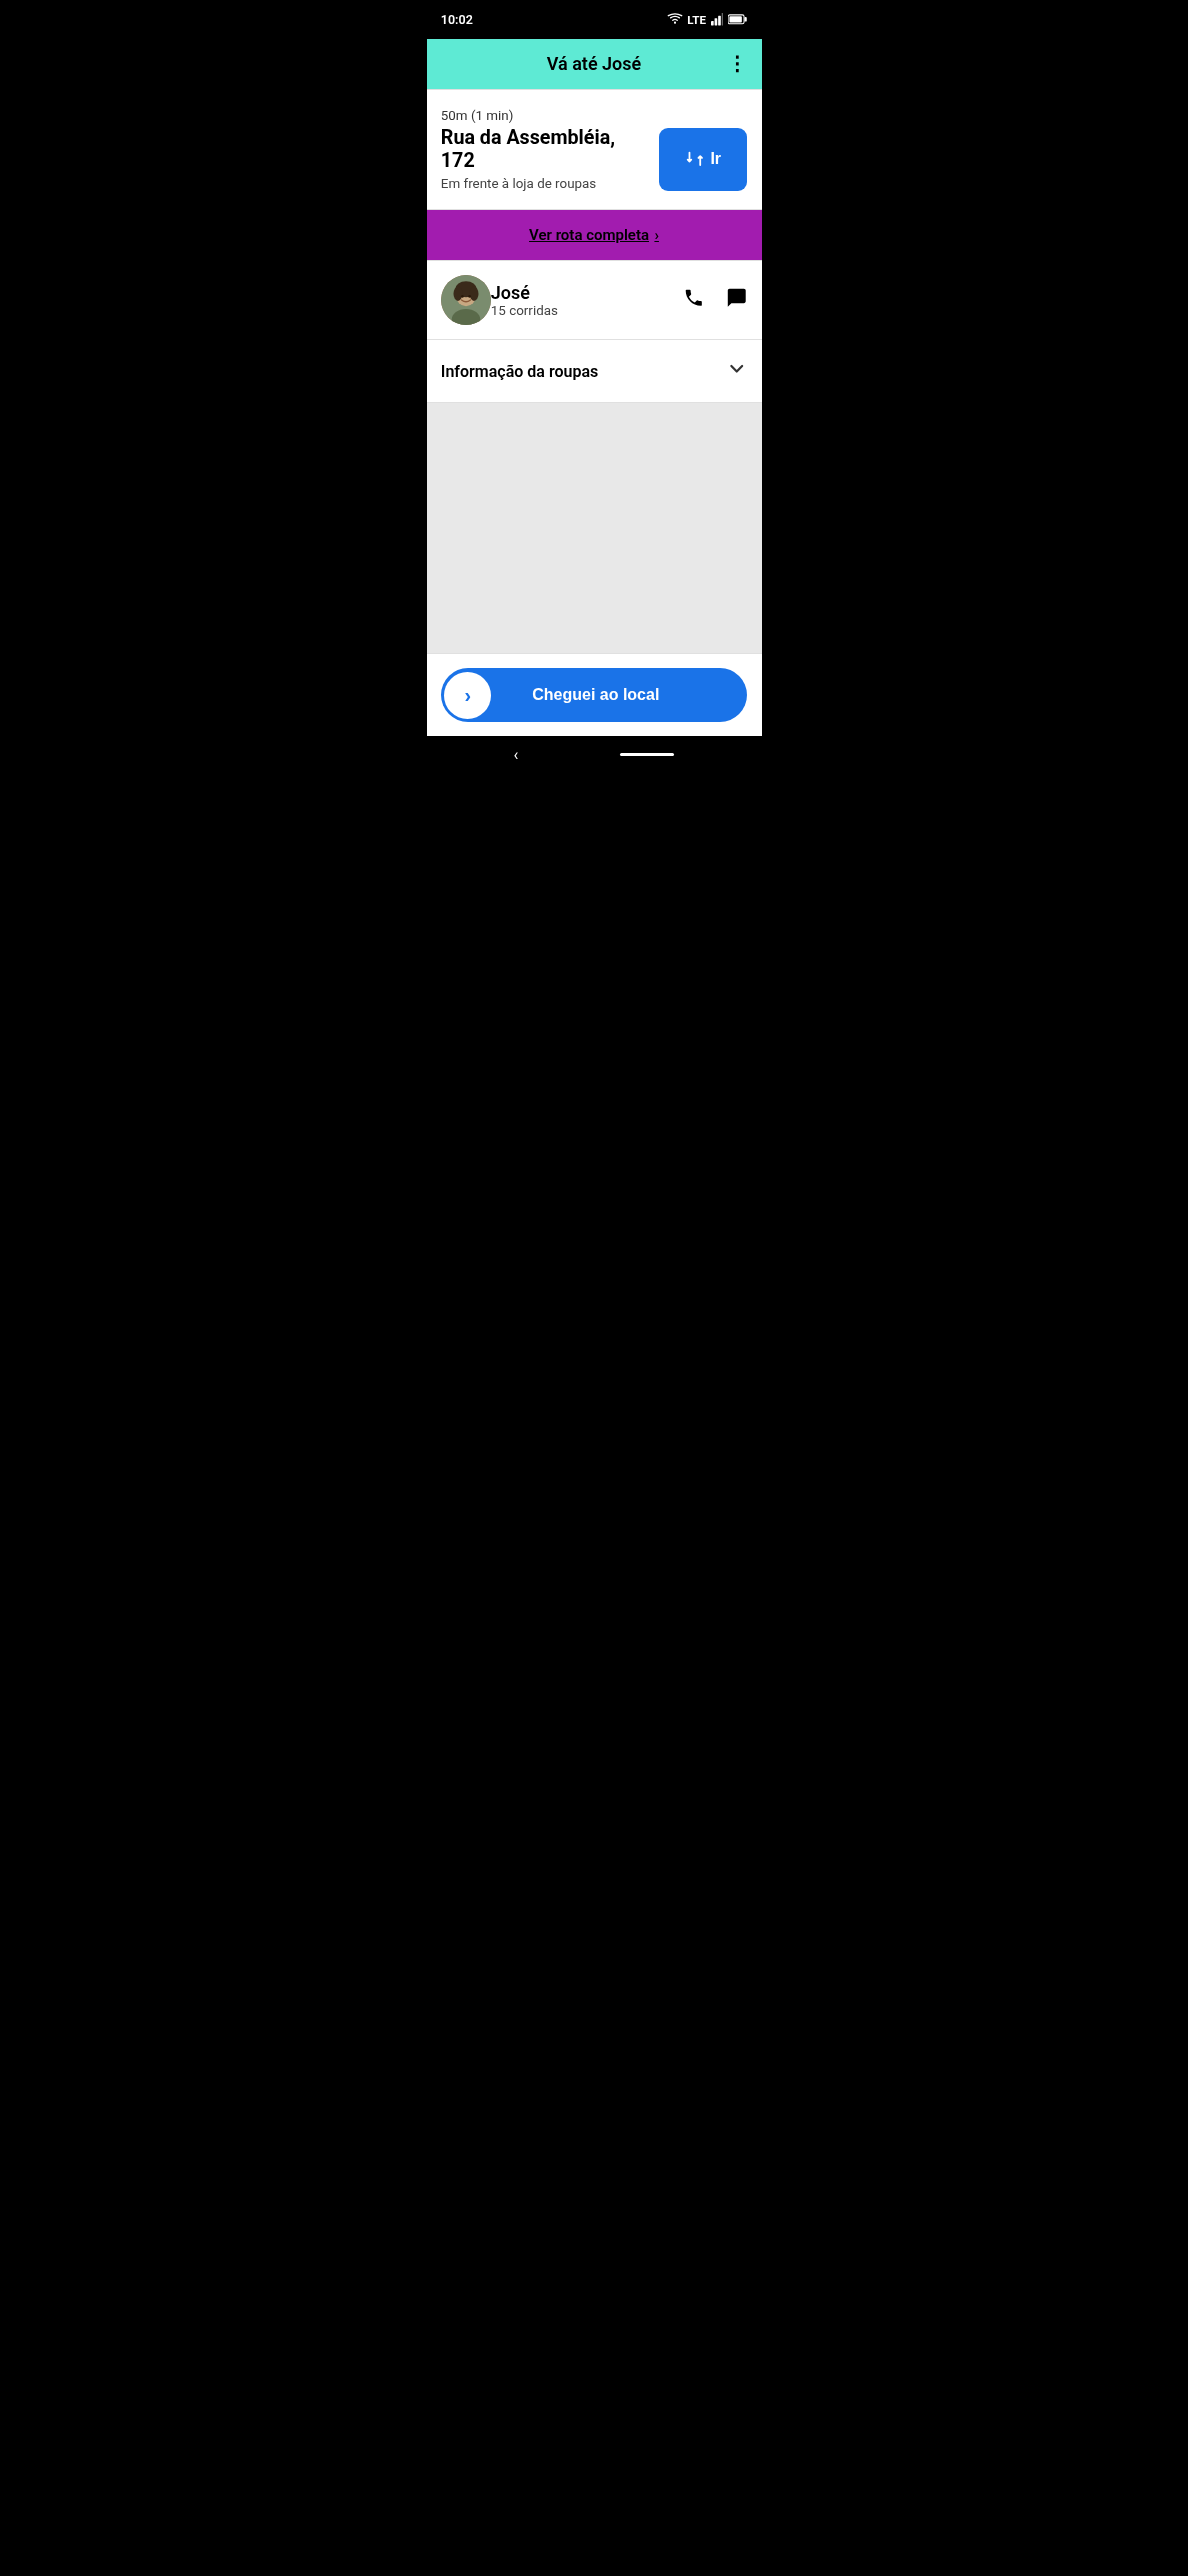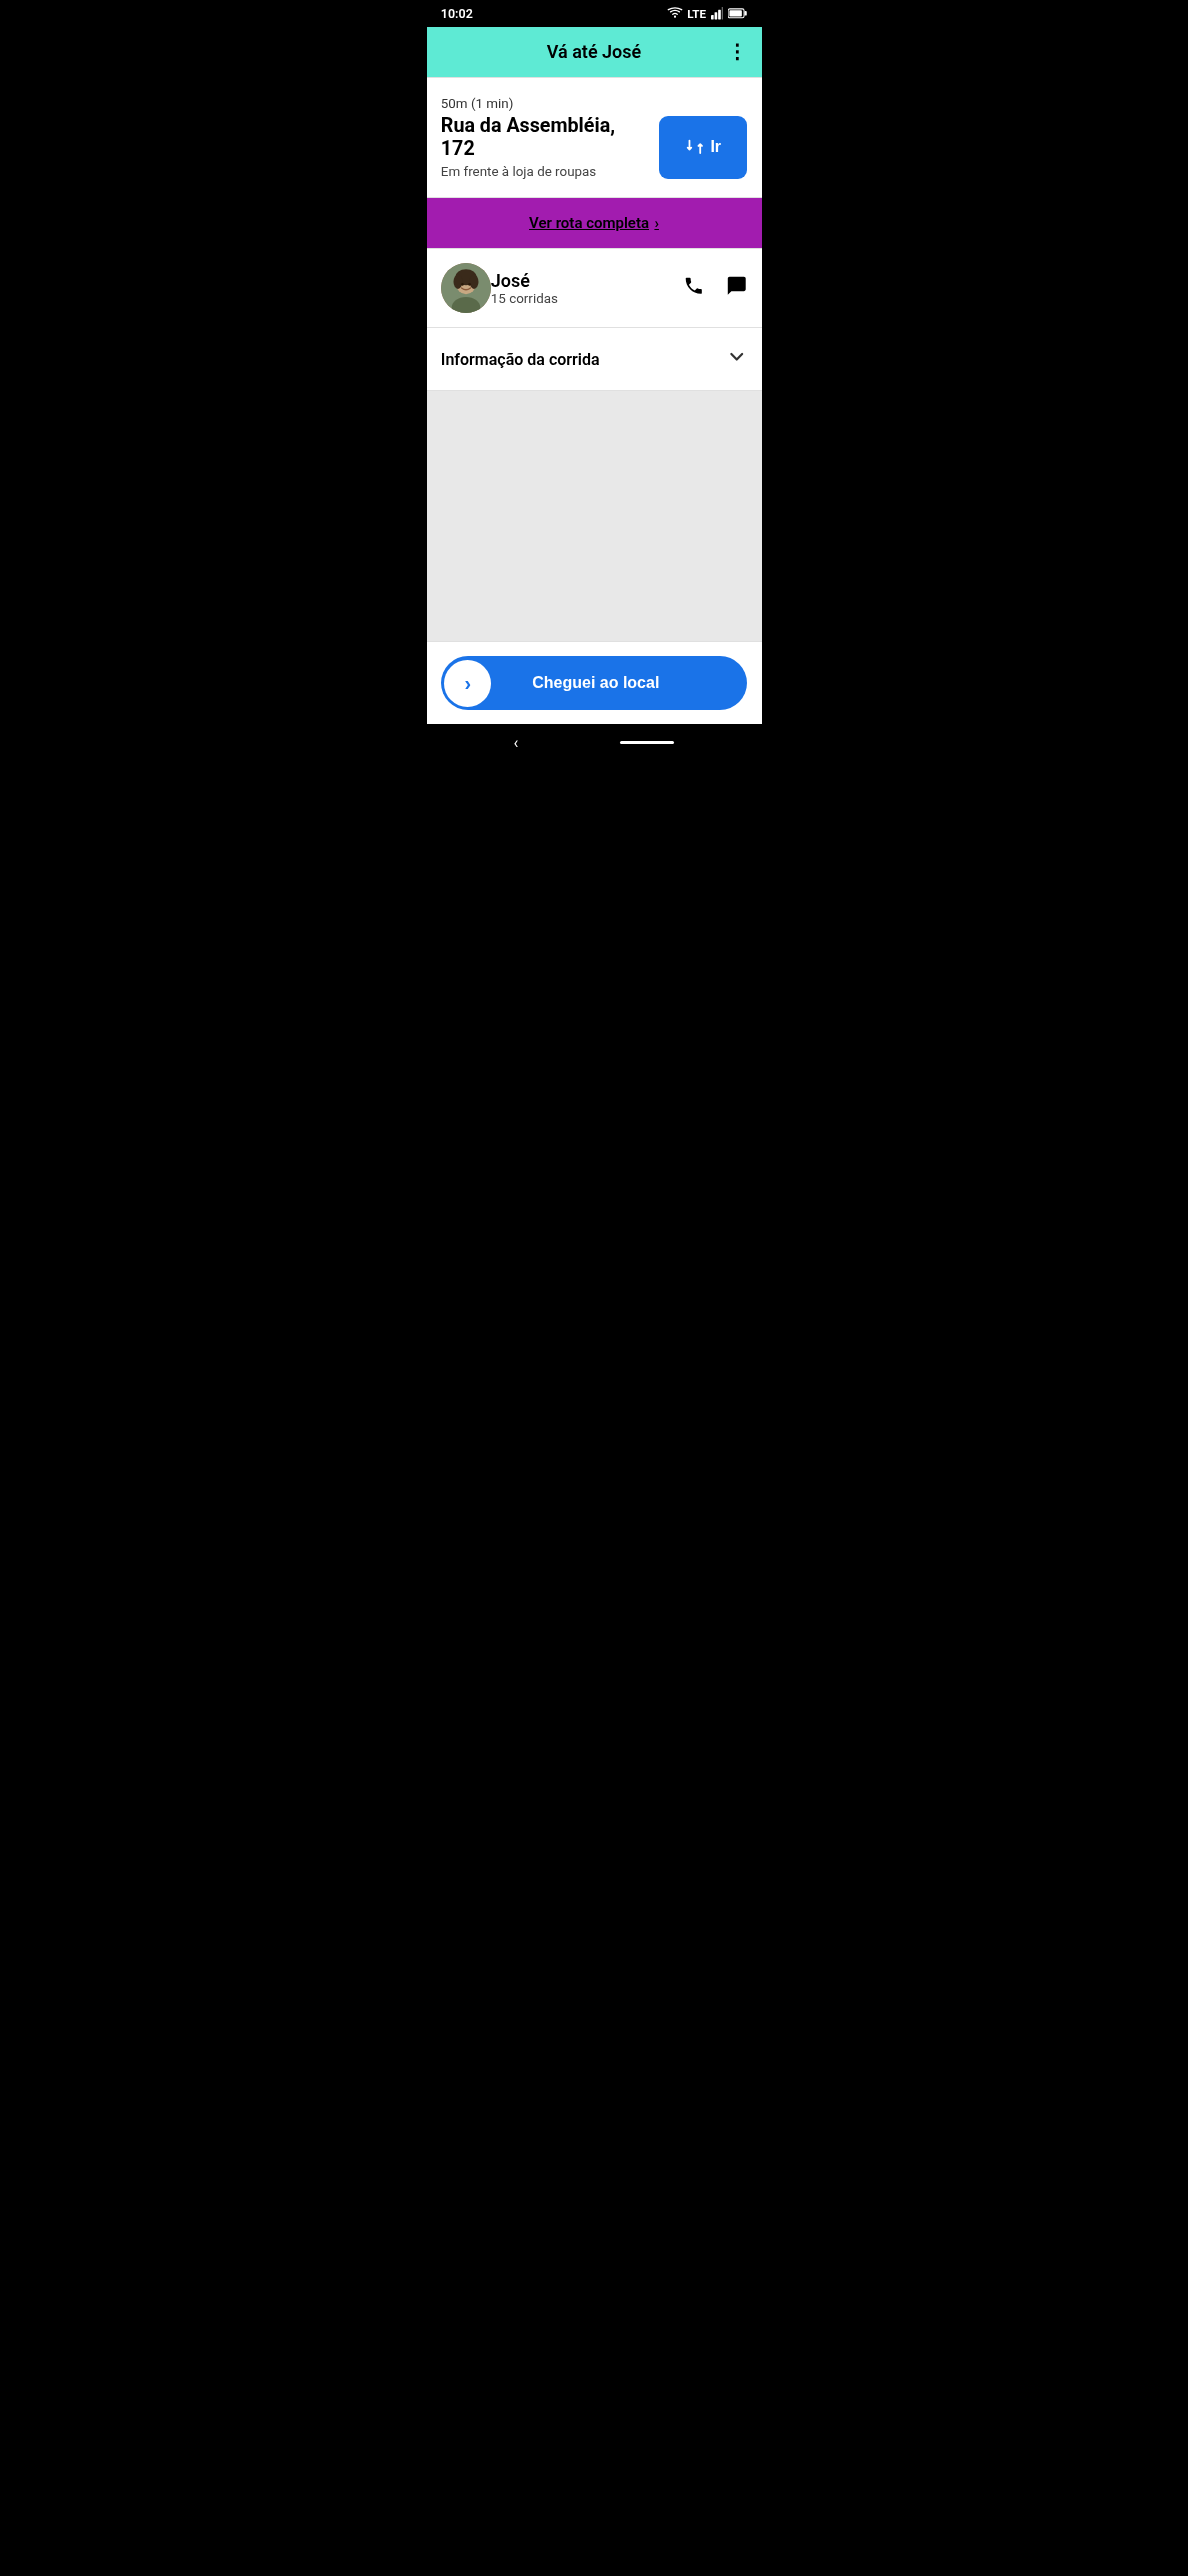--- a/index.html
+++ b/index.html
@@ -21,21 +21,21 @@
       display: flex;
       flex-direction: column;
       position: relative;
       overflow: hidden;
     }
 
     
     .status-bar {
       background: #000;
       color: #fff;
-      height: 27px;
+      height: 39px;
       display: flex;
       align-items: center;
       justify-content: space-between;
       padding: 0 14.3px;
       flex-shrink: 0;
     }
 
     .status-time {
       font-size: 12.5px;
       font-weight: 600;
@@ -404,21 +404,21 @@
 
       <span class="contact-icon">
         <svg width="21.5" height="21.5" viewBox="0 0 24 24" fill="#000">
           <path d="M20 2H4c-1.1 0-2 .9-2 2v18l4-4h14c1.1 0 2-.9 2-2V4c0-1.1-.9-2-2-2z"></path>
         </svg>
       </span>
     </div>
   </div>
 
   <div class="ride-info-accordion">
-    <span class="ride-info-label">Informação da corrida</span>
+    <span class="ride-info-label">Informação da roupas</span>
     <span class="chevron-down">
       <svg width="21.5" height="21.5" viewBox="0 0 24 24" fill="none" stroke="#333" stroke-width="2.5" stroke-linecap="round" stroke-linejoin="round">
         <polyline points="6 9 12 15 18 9"></polyline>
       </svg>
     </span>
   </div>
 
   <div class="map-area">
   </div>
 

